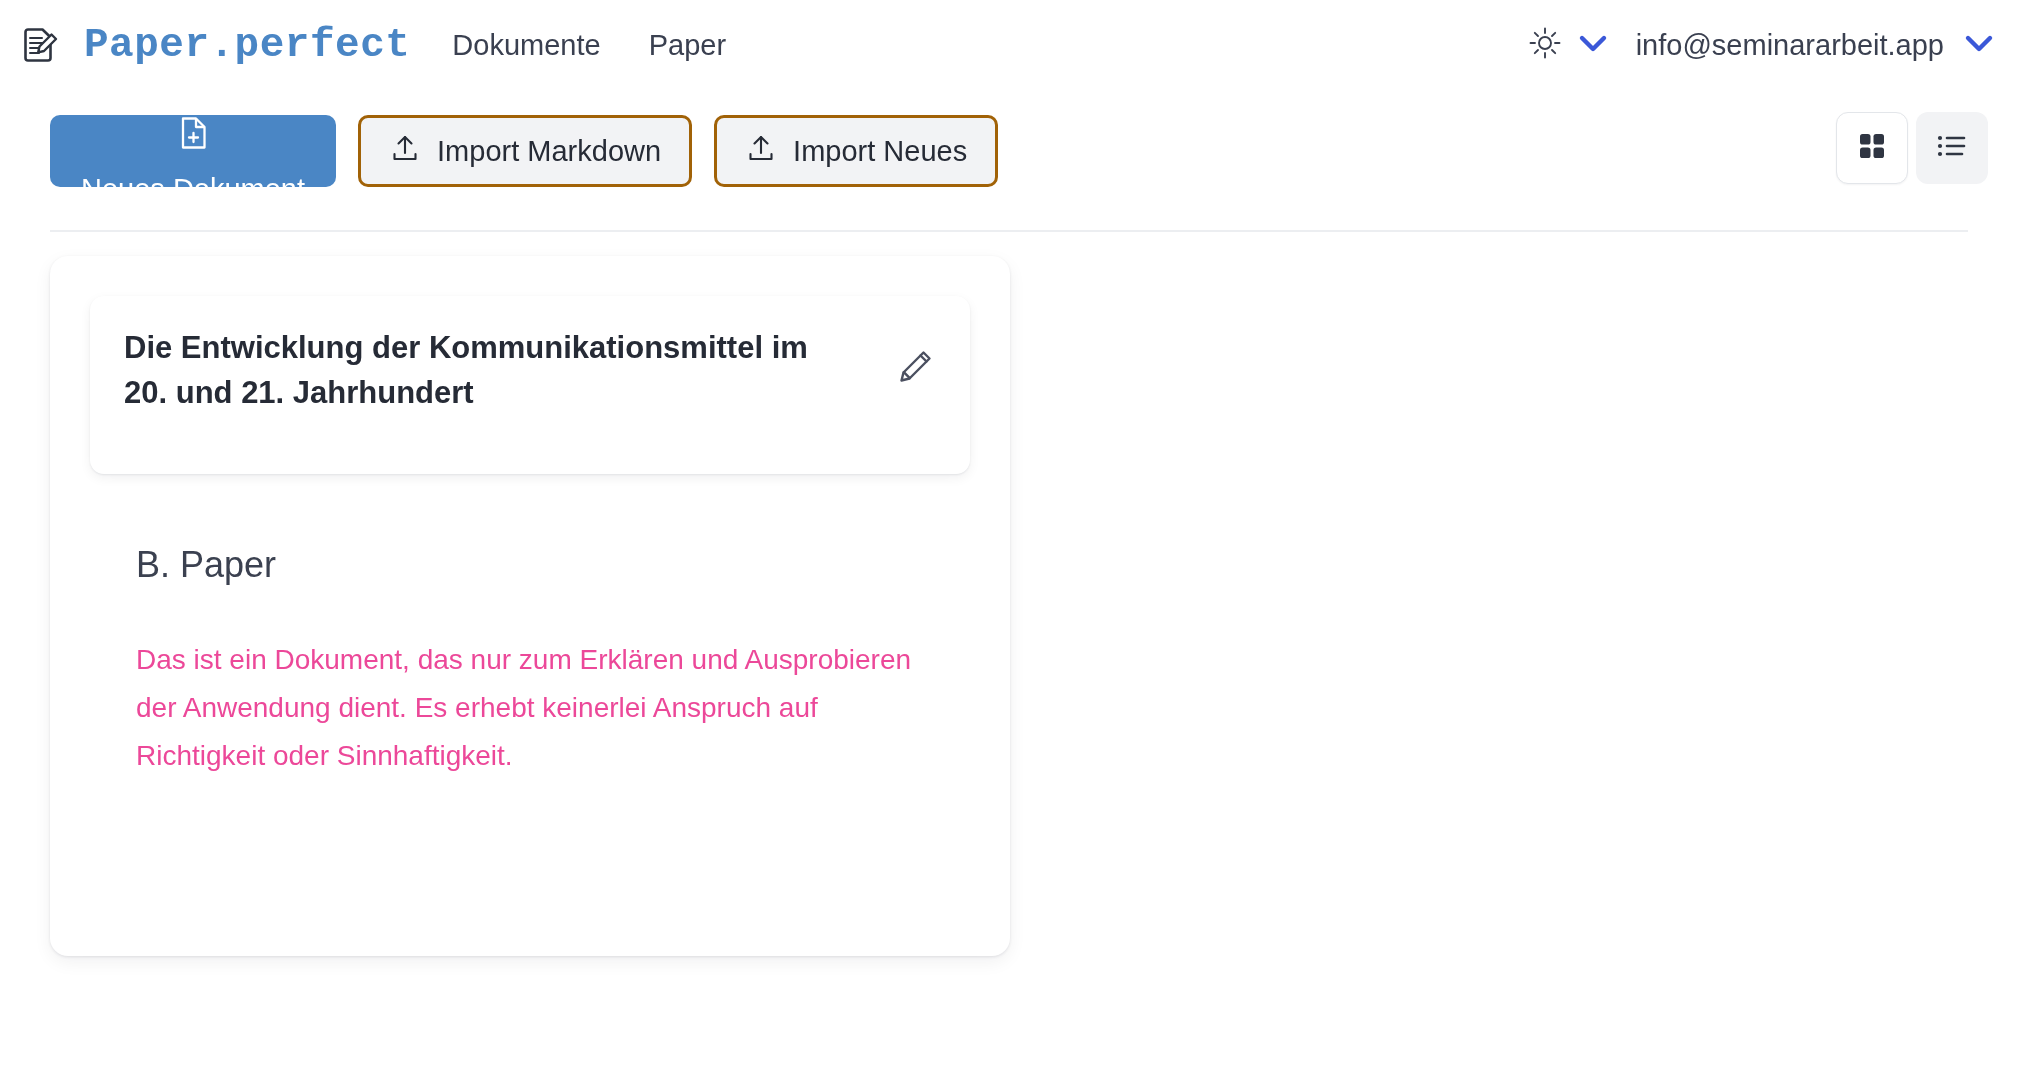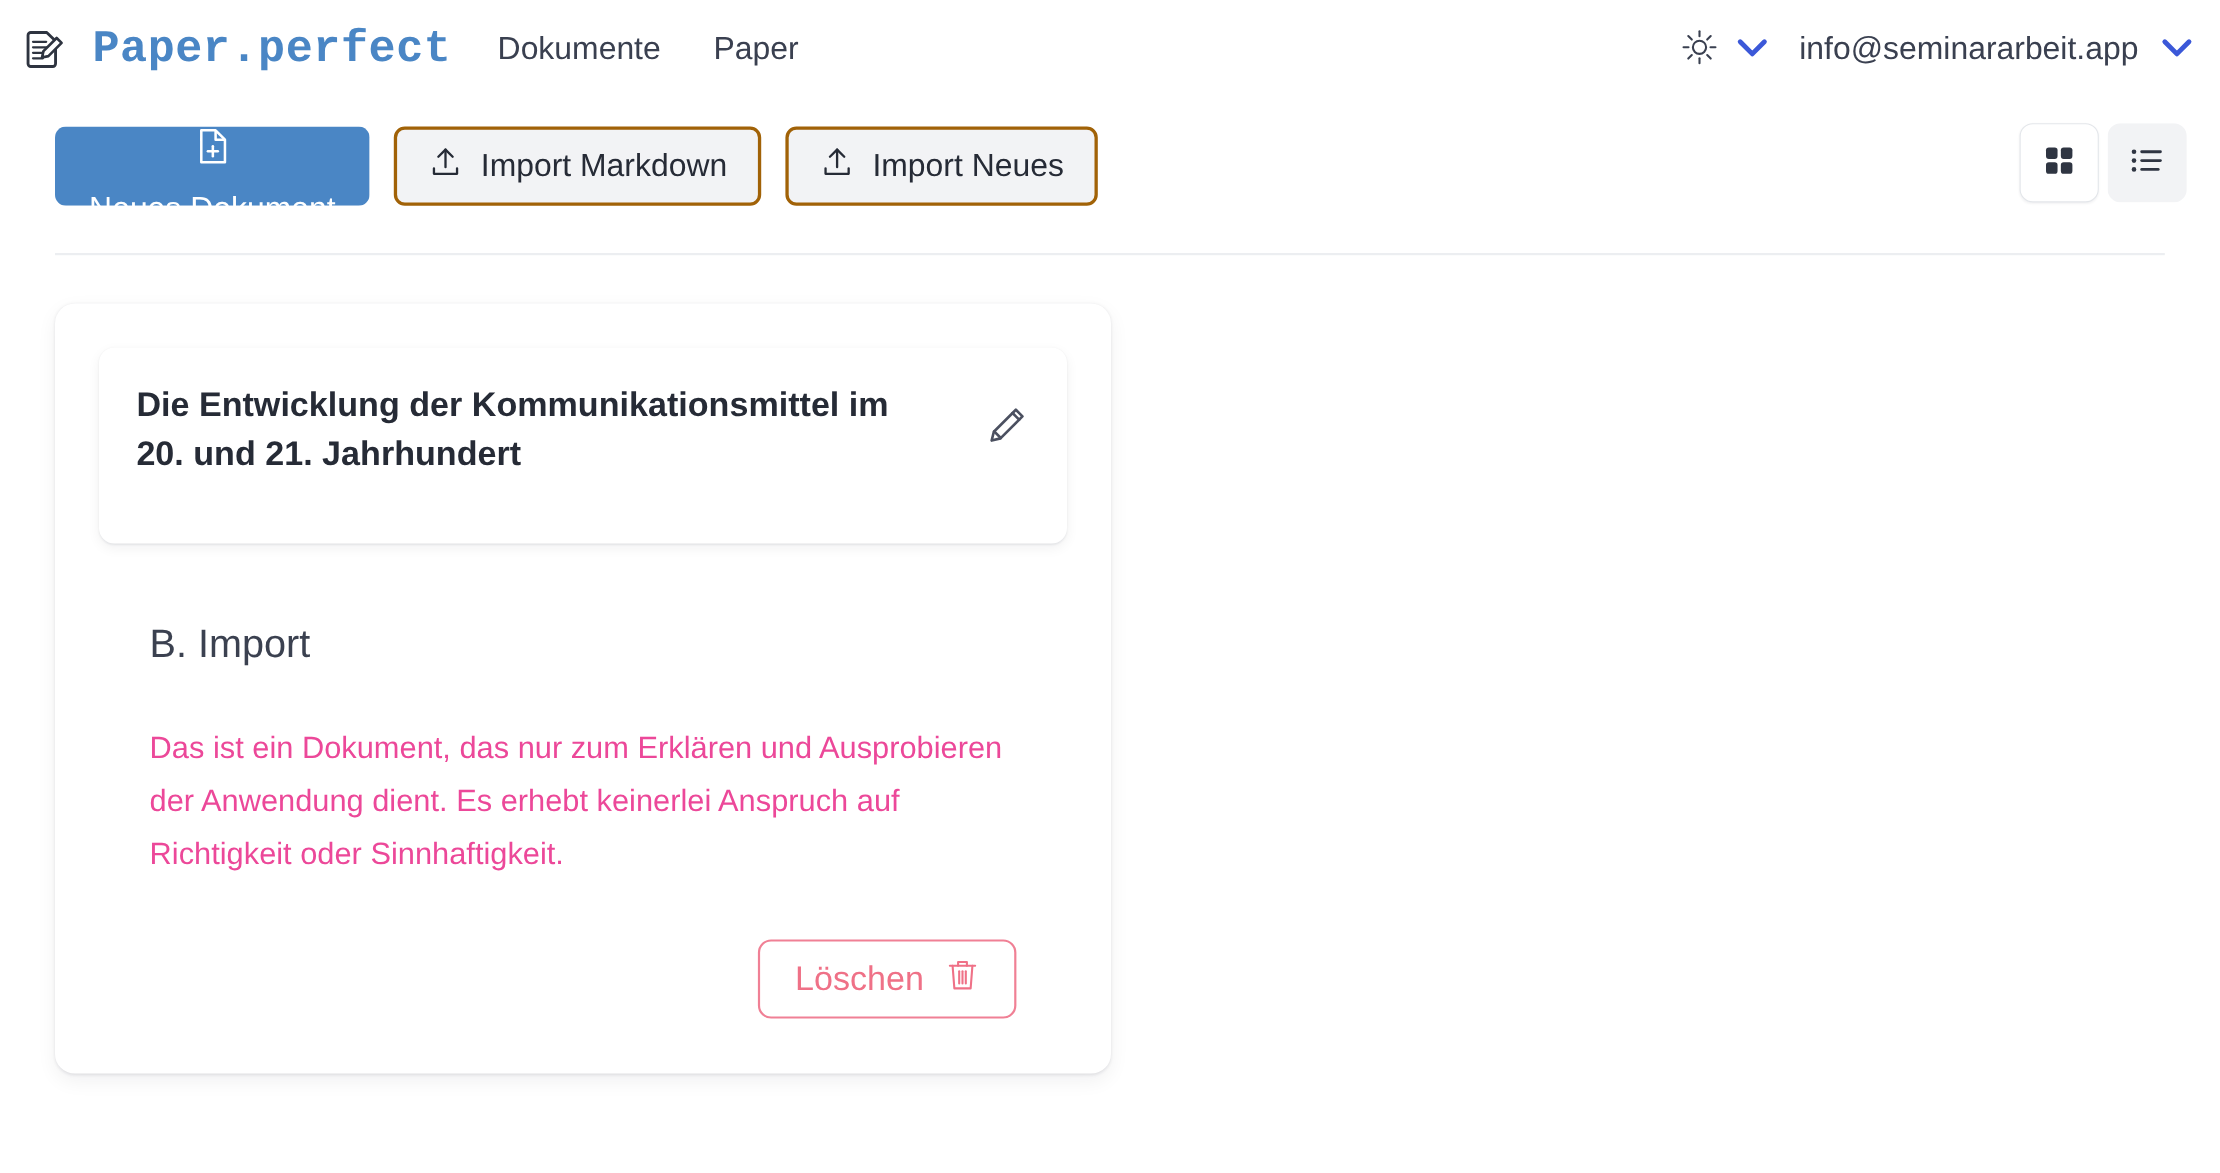--- a/index.html
+++ b/index.html
@@ -140,21 +140,21 @@
 
   
   .divider {
     margin: 40px 50px 0 50px;
     height: 2px;
     background: #eceef1;
   }
 
   
   .grid {
-    padding: 44px 50px 0 50px;
+    padding: 24px 50px 0 50px;
     display: flex;
     gap: 40px;
     align-items: flex-start;
   }
   .doc-card {
     width: 960px;
     background: #ffffff;
     border-radius: 18px;
     box-shadow: 0 1px 3px rgba(16,24,40,.10), 0 6px 18px rgba(16,24,40,.06);
     padding: 40px;
@@ -370,37 +370,20 @@
             <g fill="none" stroke="#4b5060" stroke-width="2.4" stroke-linejoin="round" stroke-linecap="round">
               <path d="M28.5 7.5l6 6-20 20-8 2 2-8z"></path>
               <line x1="25.5" y1="10.5" x2="31.5" y2="16.5"></line>
               <line x1="8.8" y1="27.2" x2="14.8" y2="33.2"></line>
             </g>
           </svg>
         </span>
       </span>
     </div>
 
-    <div class="doc-author">B. Import</div>
+    <div class="doc-author">B. Paper</div>
 
     <div class="doc-desc">Das ist ein Dokument, das nur zum Erklären und Ausprobieren der Anwendung dient. Es erhebt keinerlei Anspruch auf Richtigkeit oder Sinnhaftigkeit.</div>
 
-    <div class="card-actions">
-      <div class="btn-delete">
-        <span>Löschen</span>
-        <span>
-          <svg width="30" height="32" viewBox="0 0 30 32" aria-hidden="true">
-            <g fill="none" stroke="#ef7187" stroke-width="1.9" stroke-linecap="round" stroke-linejoin="round">
-              <line x1="3.5" y1="8" x2="26.5" y2="8"></line>
-              <path d="M11 8V4.5h8V8"></path>
-              <path d="M6 8l1.6 20.5h14.8L24 8"></path>
-              <line x1="12" y1="13" x2="12" y2="24"></line>
-              <line x1="15" y1="13" x2="15" y2="24"></line>
-              <line x1="18" y1="13" x2="18" y2="24"></line>
-            </g>
-          </svg>
-        </span>
-      </div>
-    </div>
 
   </div>
 
 </div>
 
 </body></html>

